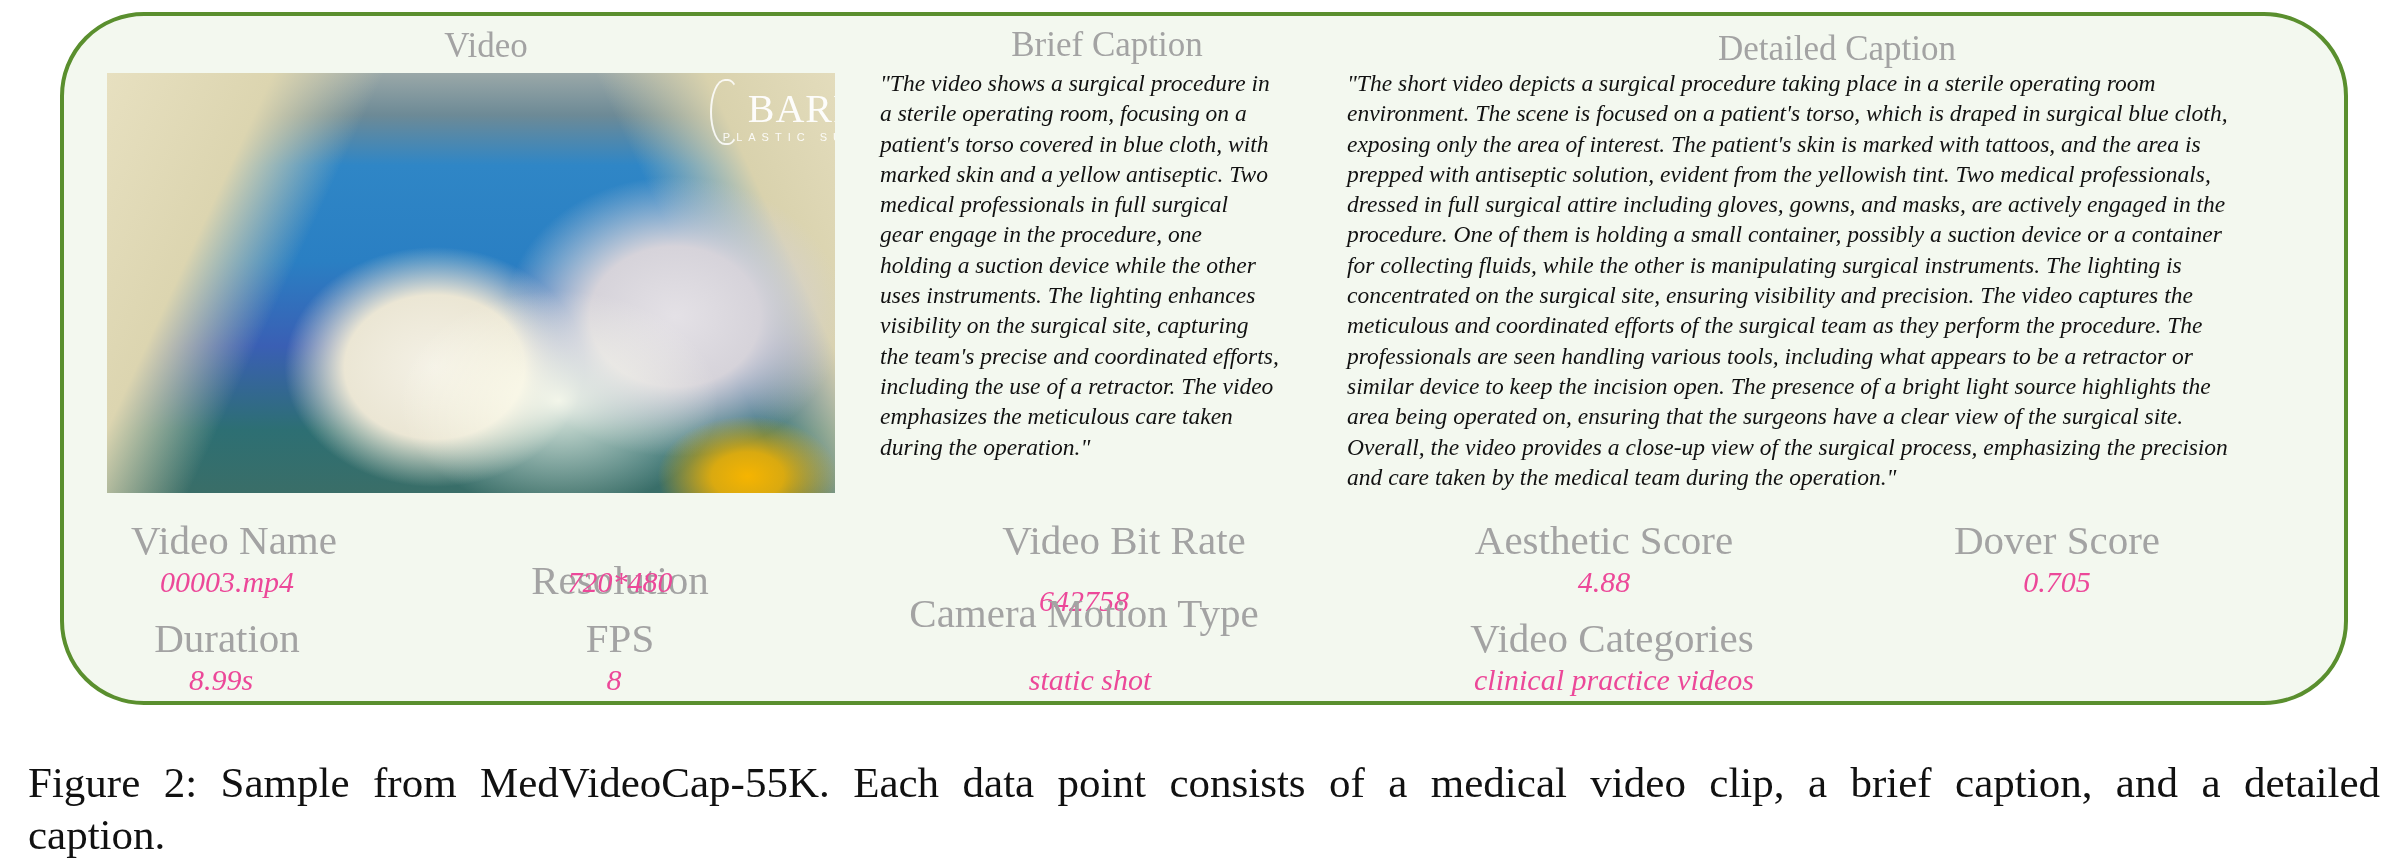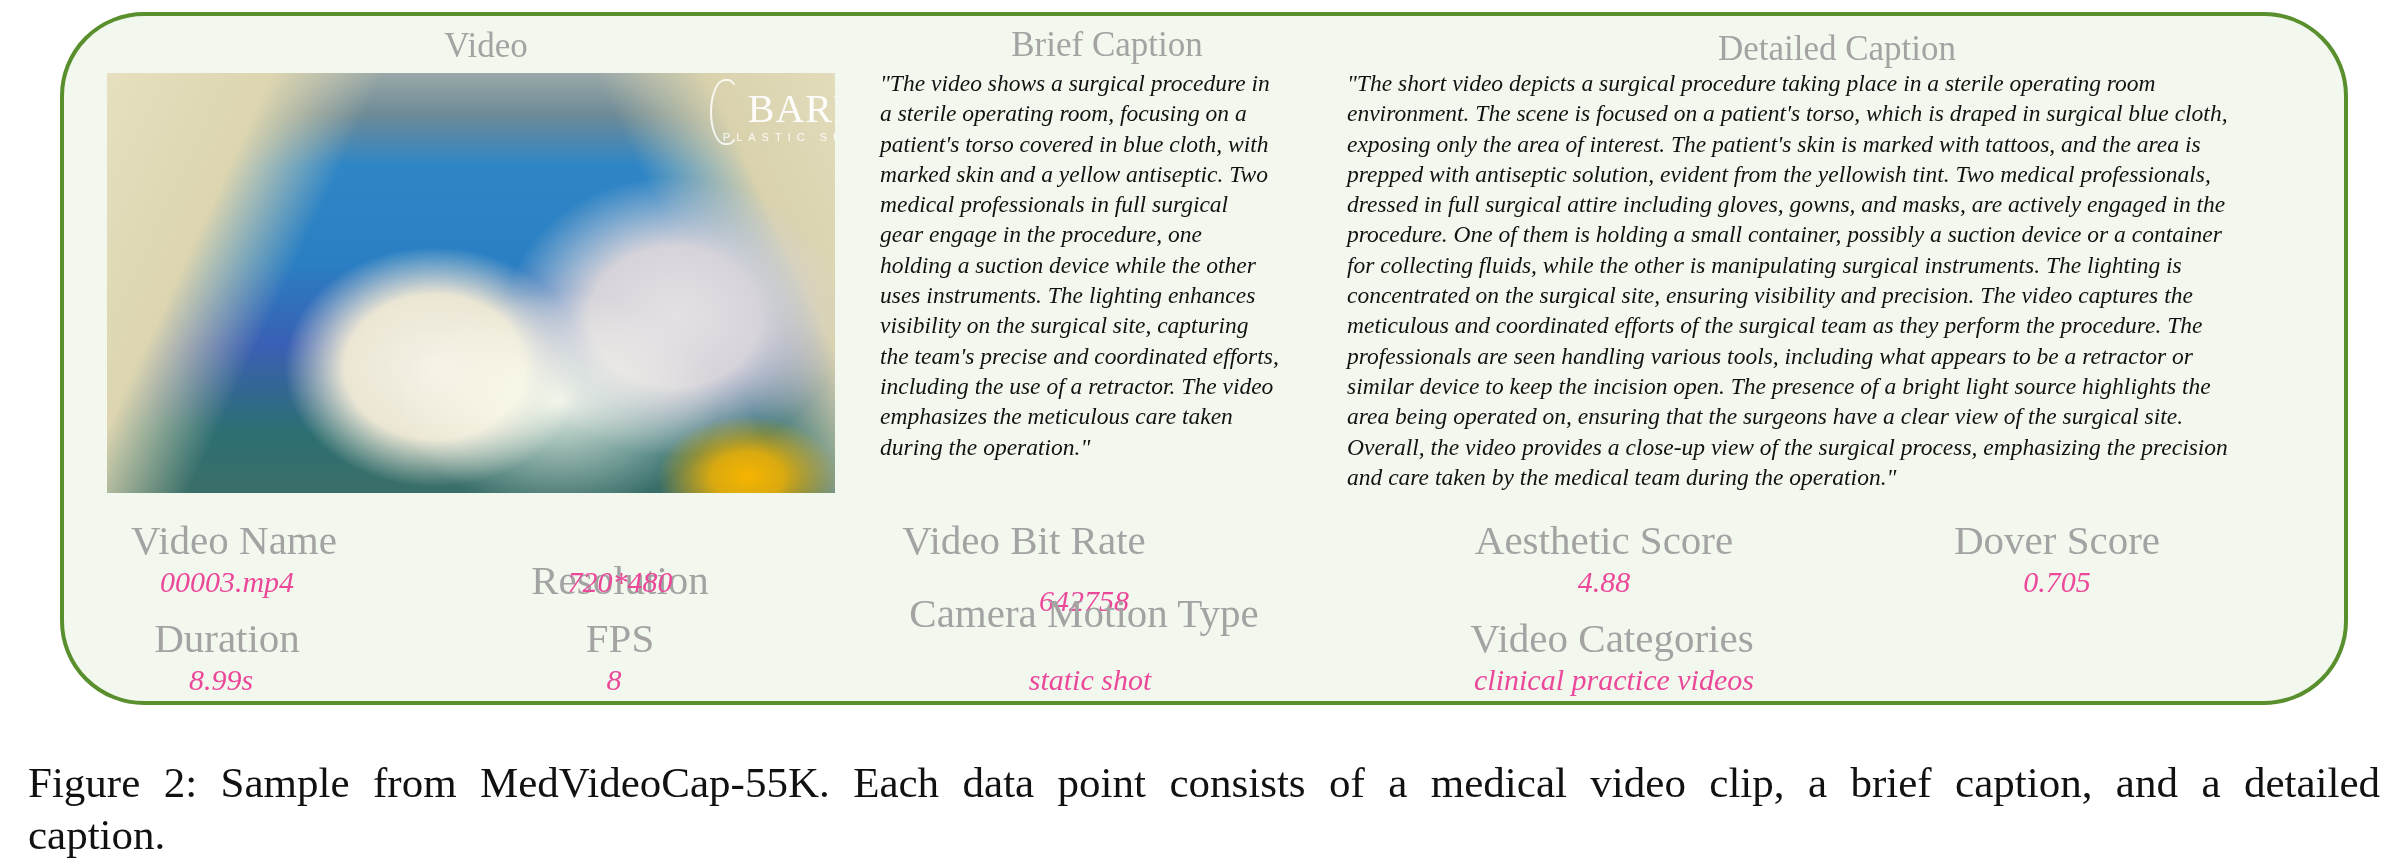--- a/index.html
+++ b/index.html
@@ -104,21 +104,21 @@
   <span class="ln">Overall, the video provides a close-up view of the surgical process, emphasizing the precision</span>
   <span class="ln">and care taken by the medical team during the operation."</span>
 </div>
 
 <div class="meta-label" style="left:234px; top:520px;">Video Name</div>
 <div class="meta-value" style="left:227px; top:567px;">00003.mp4</div>
 
 <div class="meta-label" style="left:620px; top:520px;margin-top:40px;">Resolution</div>
 <div class="meta-value" style="left:620px; top:567px;">720*480</div>
 
-<div class="meta-label" style="left:1024px; top:520px;">Video Bit Rate</div>
+<div class="meta-label" style="left:1124px; top:520px;">Video Bit Rate</div>
 <div class="meta-value" style="left:1084px; top:567px;margin-top:19px;">642758</div>
 
 <div class="meta-label" style="left:1604px; top:520px;">Aesthetic Score</div>
 <div class="meta-value" style="left:1604px; top:567px;">4.88</div>
 
 <div class="meta-label" style="left:2057px; top:520px;">Dover Score</div>
 <div class="meta-value" style="left:2057px; top:567px;">0.705</div>
 
 <div class="meta-label" style="left:227px; top:618px;">Duration</div>
 <div class="meta-value" style="left:221px; top:665px;">8.99s</div>

